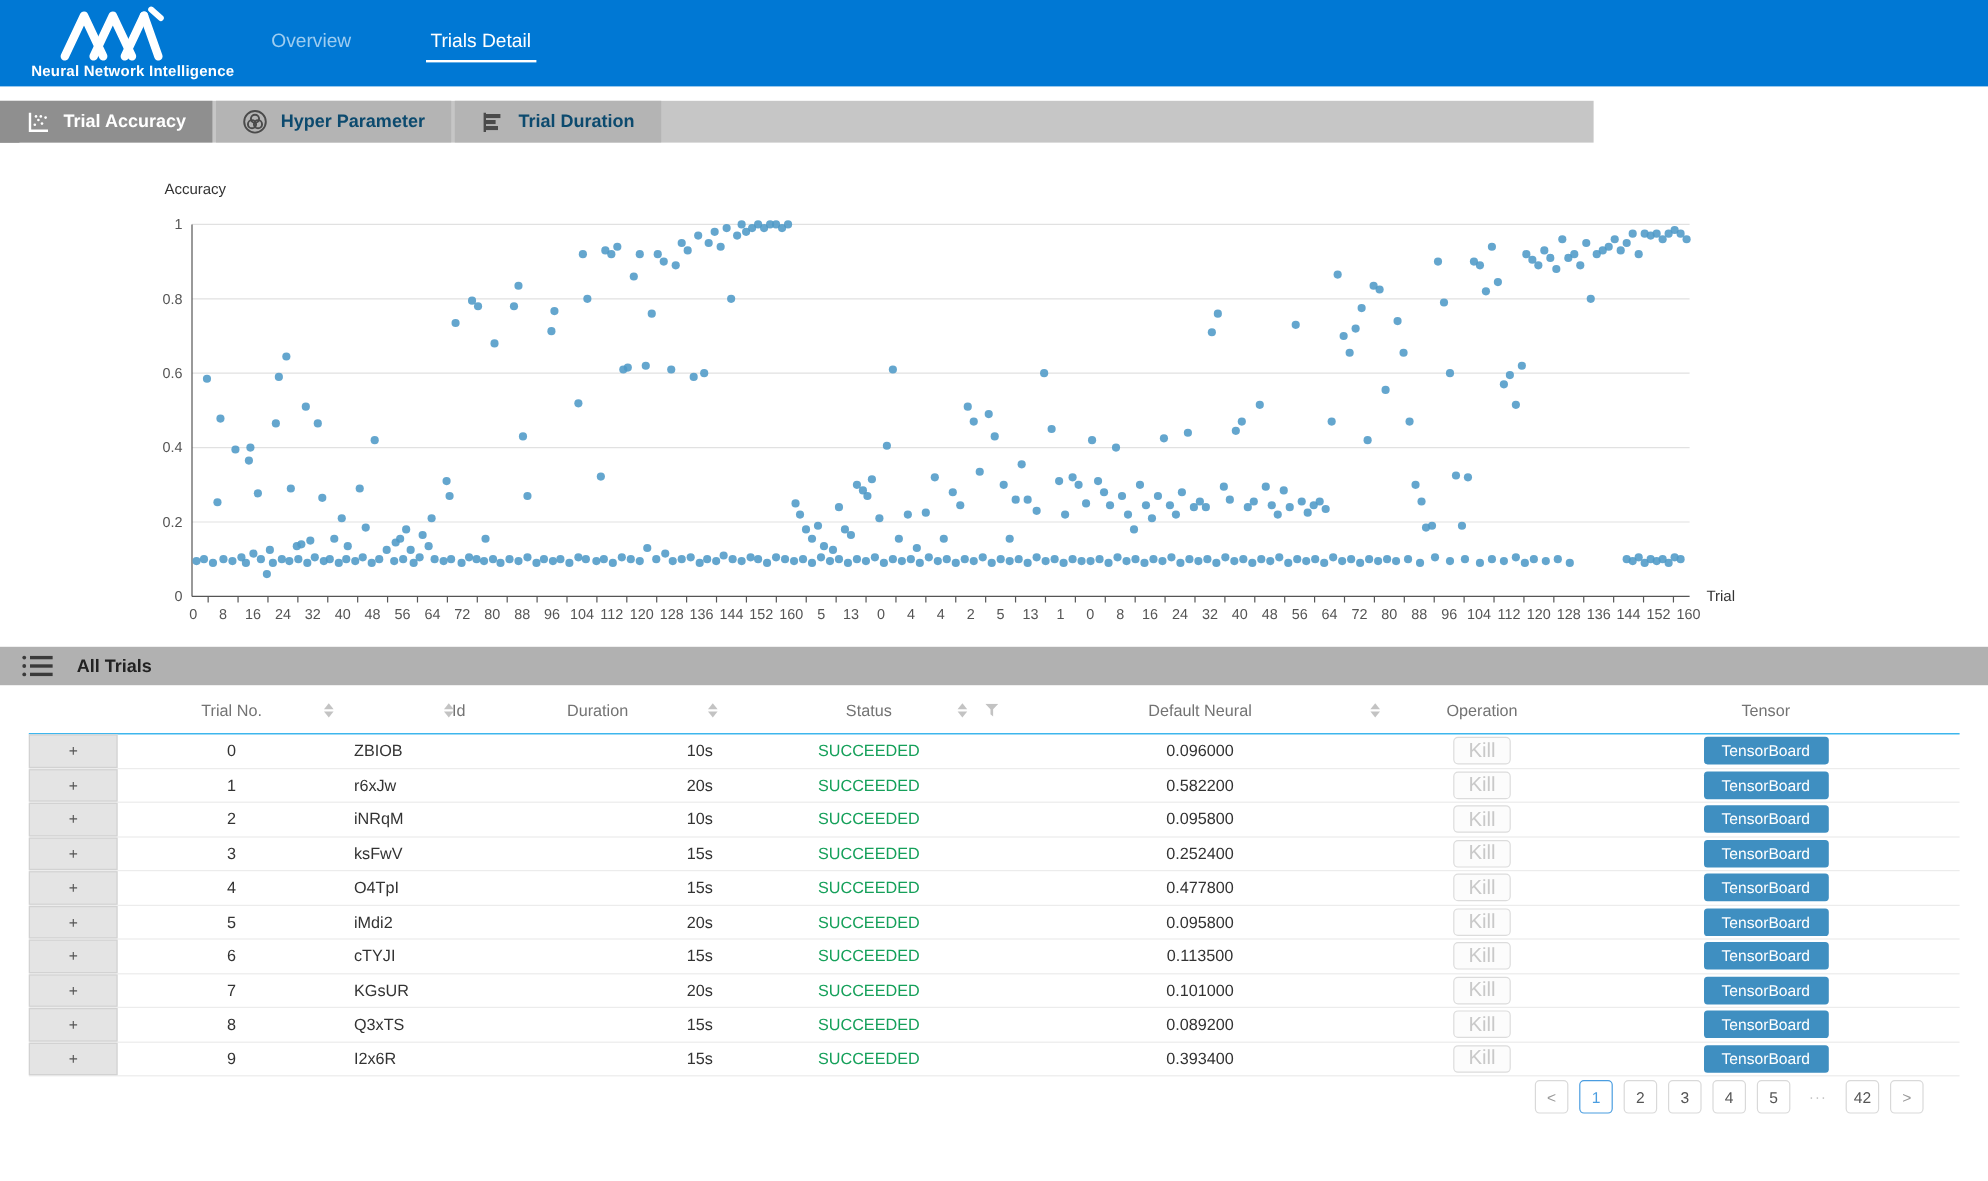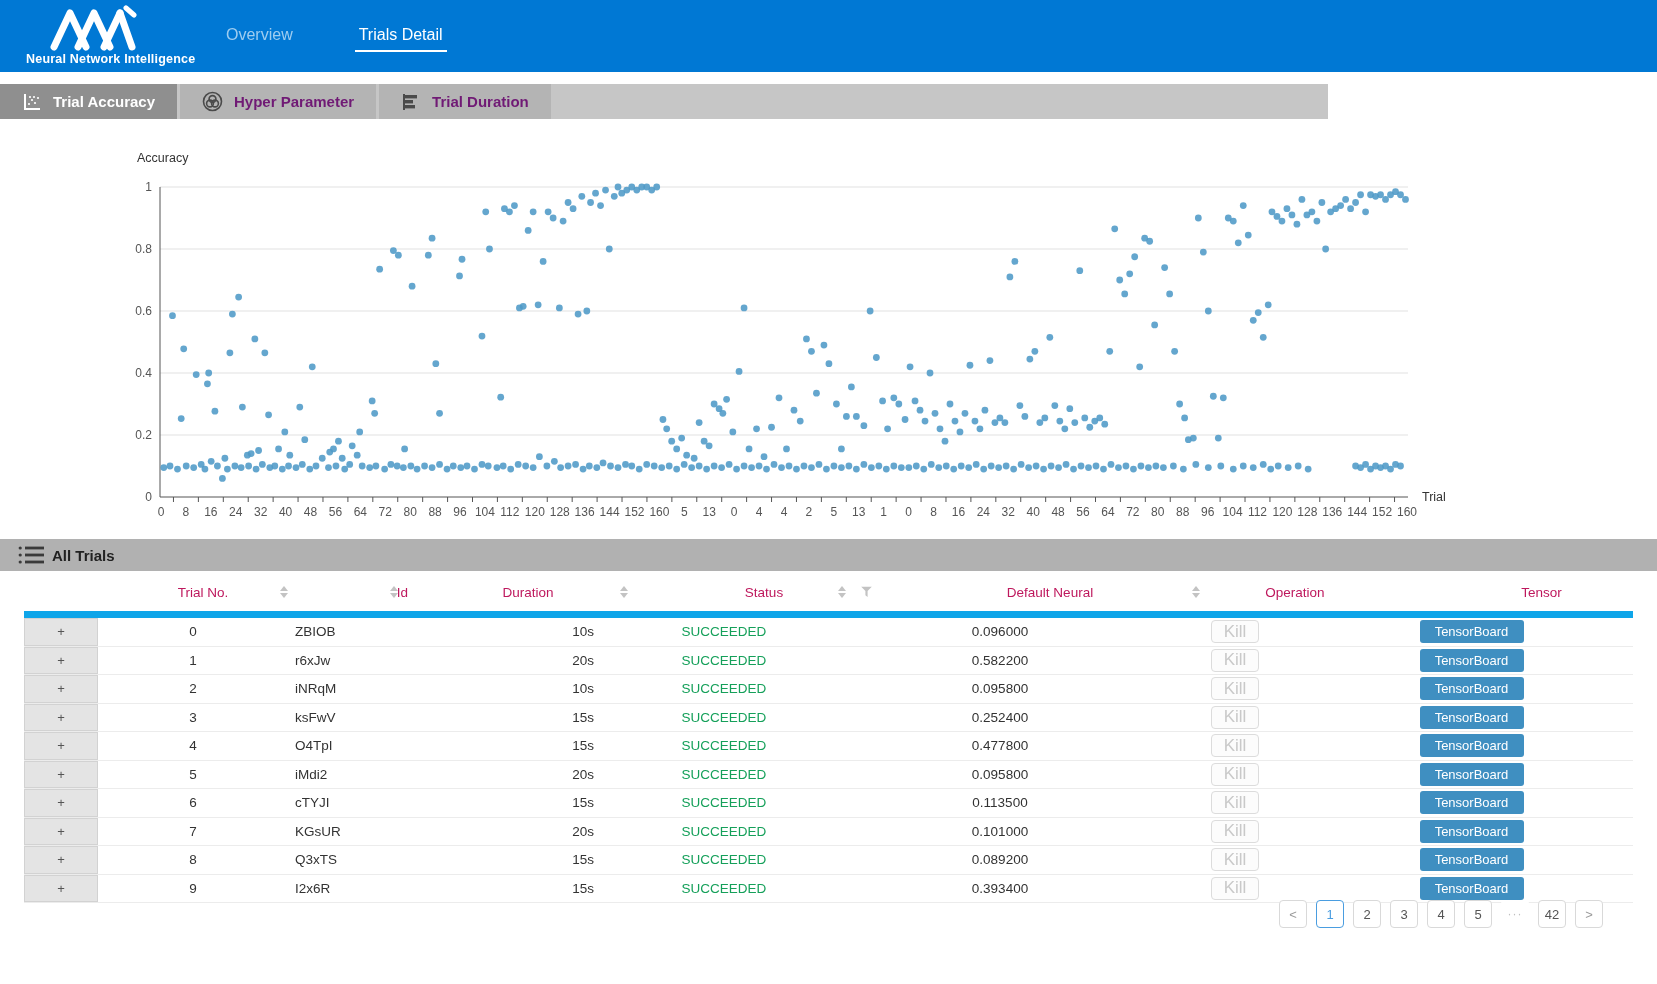--- a/index.html
+++ b/index.html
@@ -9,36 +9,36 @@
   .topnav{position:absolute;top:0;left:0;width:1657px;height:72px;background:#0078d4;}
   .brand{position:absolute;left:26px;top:3px;width:156px;text-align:center;}
   .brand-mark{display:block;margin:2px auto 0;}
   .brand-title{color:#fff;font-size:12.5px;font-weight:bold;letter-spacing:.2px;margin-top:1px;white-space:nowrap;}
   .nav-tabs{position:absolute;left:222px;top:0;height:72px;display:flex;gap:58px;align-items:center;}
   .nav-tab{font-size:16px;color:#9ecdf0;cursor:pointer;padding:6px 4px;border-bottom:2px solid transparent;}
   .nav-tab.active{color:#fff;border-bottom:2px solid #fff;}
 
   
   .subbar{position:absolute;top:84px;left:0;width:1328px;height:35px;background:#c6c6c6;display:flex;gap:3px;}
-  .subtab{display:flex;align-items:center;gap:11px;padding:0 22px;background:#b4b4b4;font-size:15px;font-weight:bold;color:#701a75;cursor:pointer;}
+  .subtab{display:flex;align-items:center;gap:11px;padding:0 22px;background:#b4b4b4;font-size:15px;font-weight:bold;color:#0c4a6e;cursor:pointer;}
   .subtab.active{background:#8f8f8f;color:#fff;}
   .subtab svg{flex:0 0 auto;}
 
   
   .chart-wrap{position:absolute;top:119px;left:0;width:1657px;height:420px;background:#fff;border-radius:17px;}
   .chart-wrap svg{display:block;}
 
   
-  .alltrials-bar{position:absolute;top:539px;left:0;width:1657px;height:32px;background:#b1b1b1;display:flex;align-items:center;gap:8px;padding-left:18px;box-sizing:border-box;}
+  .alltrials-bar{position:absolute;top:539px;left:0;width:1657px;height:32px;background:#b1b1b1;display:flex;align-items:center;gap:20px;padding-left:18px;box-sizing:border-box;}
   .alltrials-title{font-size:15px;font-weight:bold;color:#222;}
 
   
   .table-wrap{position:absolute;top:573px;left:24px;width:1609px;}
   .grid-cols{display:grid;grid-template-columns:74px 190px 100px 220px 232px 320px 150px 323px;}
-  .thead{height:38px;align-items:center;color:#be185d;font-size:13.5px;border-bottom:7px solid #0ea5e9;gap:10px;}
+  .thead{height:38px;align-items:center;color:#737373;font-size:13.5px;border-bottom:1px solid #0ea5e9;}
   .th{position:relative;text-align:center;height:100%;display:flex;align-items:center;justify-content:center;}
   .th.align-left{justify-content:flex-end;padding-left:7px;box-sizing:border-box;}
   .sorter{position:absolute;right:10px;top:50%;transform:translateY(-50%);display:flex;flex-direction:column;align-items:center;cursor:pointer;}
   .sorter.with-filter{right:34px;}
   .caret-up{width:0;height:0;border-left:4px solid transparent;border-right:4px solid transparent;border-bottom:5px solid #c3c3c3;margin-bottom:2px;}
   .caret-down{width:0;height:0;border-left:4px solid transparent;border-right:4px solid transparent;border-top:5px solid #c3c3c3;}
   .funnel{position:absolute;right:8px;top:50%;transform:translateY(-50%);cursor:pointer;}
   .trow{height:27.5px;align-items:stretch;border-bottom:1px solid #ececec;font-size:13.5px;color:#333;}
   .td{display:flex;align-items:center;justify-content:center;}
   .td.align-left{justify-content:flex-start;padding-left:7px;}

